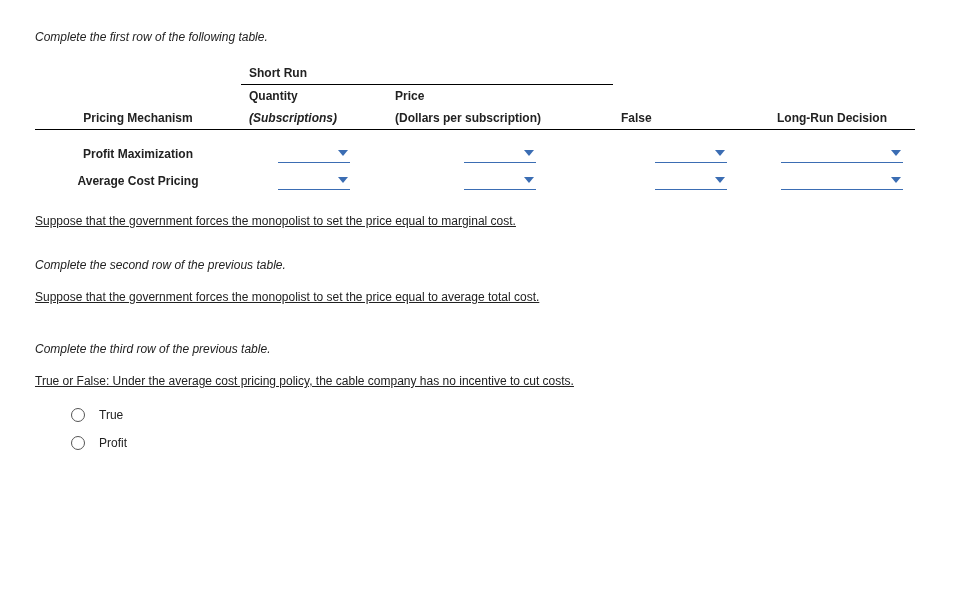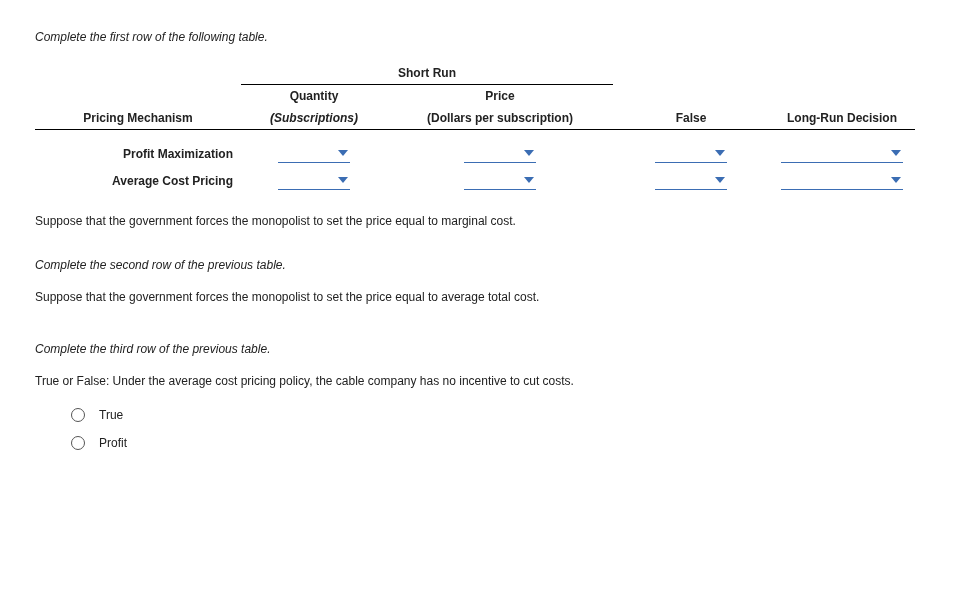--- a/index.html
+++ b/index.html
@@ -11,41 +11,42 @@
     width: 968px;
     box-sizing: border-box;
   }
   .instruction {
     font-style: italic;
     margin-bottom: 18px;
   }
   .paragraph {
     margin-top: 17px;
     margin-bottom: 20px;
+    text-decoration: underline;
   }
   table.econ {
     border-collapse: collapse;
     width: 880px;
     margin-bottom: 20px;
   }
   table.econ th {
     font-weight: bold;
     font-size: 12px;
     padding: 4px 8px;
-    text-align: center;
+    text-align: left;
     white-space: nowrap;
   }
   table.econ td {
     padding: 4px 8px;
     font-size: 12px;
     text-align: center;
     vertical-align: middle;
   }
   table.econ td.rowlabel {
-    text-align: right;
+    text-align: center;
     font-weight: bold;
     white-space: nowrap;
   }
   .top-span {
     border-bottom: 1px solid #000;
   }
   .hdr-bottom {
     border-bottom: 1px solid #000;
   }
   .dropdown {

